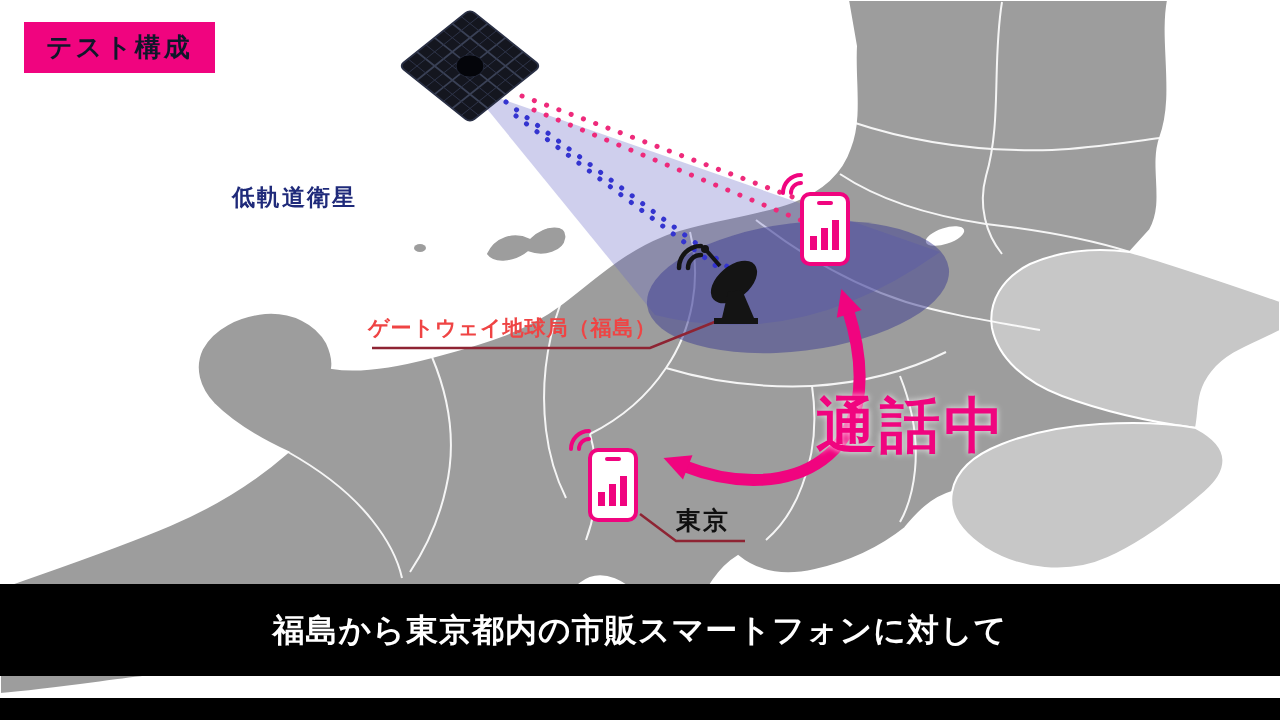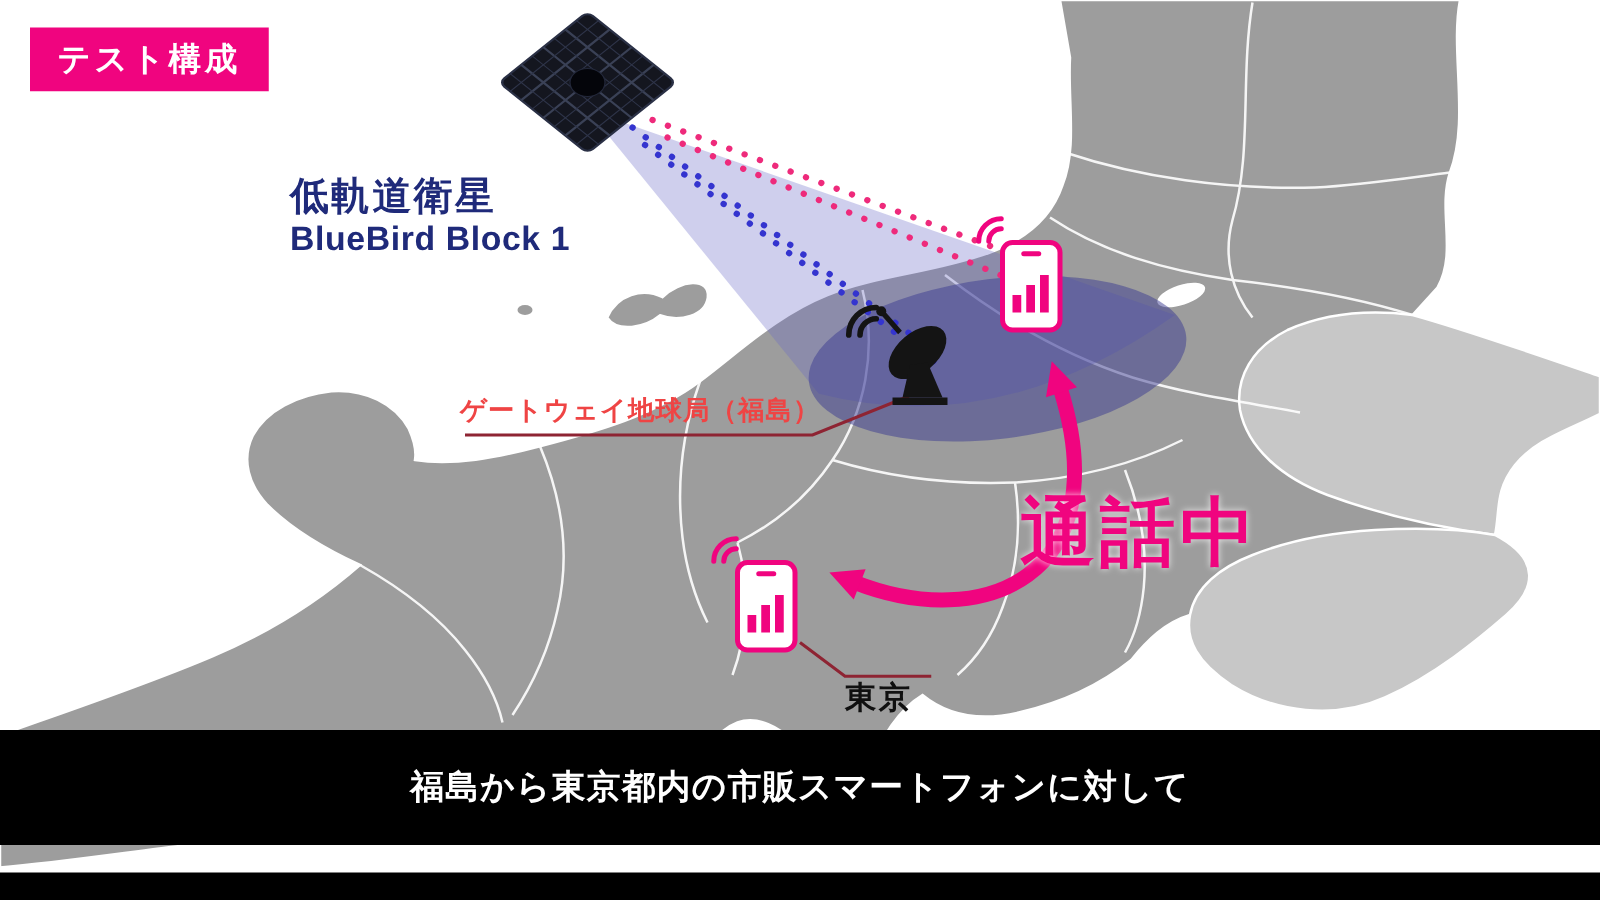--- a/index.html
+++ b/index.html
@@ -18,47 +18,47 @@
   }
   *{margin:0;padding:0;box-sizing:border-box;}
   body{background:#444;font-family:"Liberation Sans",sans-serif;}
   .stage{
     position:relative;width:1280px;height:720px;background:#ffffff;
     overflow:hidden;font-family:"Liberation Sans",sans-serif;
   }
   svg.scene{position:absolute;left:0;top:0;}
   .badge{
     position:absolute;left:24px;top:22px;background:var(--accent-pink);
-    color:#ffffff;font-size:26px;font-weight:bold;padding:8px 22px;
+    color:#0f172a;font-size:26px;font-weight:bold;padding:8px 22px;
     letter-spacing:3px;z-index:5;
   }
   .sat-label{
     position:absolute;left:232px;top:138px;color:var(--navy);
     font-weight:bold;z-index:5;line-height:1.2;
   }
-  .sat-label .l1{font-size:31px;letter-spacing:2px;}
+  .sat-label .l1{font-size:23px;letter-spacing:2px;margin-top:46px;}
   .sat-label .l2{font-size:27px;letter-spacing:0.5px;}
   .gateway-label{
     position:absolute;left:368px;top:314px;font-size:21px;font-weight:bold;
     color:#ef4444;letter-spacing:1px;z-index:5;
   }
   .tokyo-label{
     position:absolute;left:676px;top:504px;font-size:25px;font-weight:bold;
-    color:#101010;letter-spacing:2px;z-index:5;margin-top:37px;
+    color:#101010;letter-spacing:2px;z-index:5;
   }
   .call-label{
     position:absolute;left:816px;top:386px;font-size:60px;font-weight:bold;
     color:var(--accent-pink);letter-spacing:4px;z-index:5;
     text-shadow:0 0 6px rgba(255,255,255,0.8);
   }
   .caption{
     position:absolute;left:0;top:584px;width:1280px;height:92px;
     background:var(--caption-bg);color:var(--caption-text);
     display:flex;flex-direction:column;align-items:center;justify-content:center;
-    font-size:27px;font-weight:bold;line-height:1.4;z-index:6;letter-spacing:1px;
+    font-size:32px;font-weight:bold;line-height:1.4;z-index:6;letter-spacing:1px;
   }
   .letterbox{
     position:absolute;left:0;top:698px;width:1280px;height:22px;
     background:#000;z-index:6;
   }
 </style>
 </head>
 <body>
 
 <div class="stage">
@@ -173,21 +173,20 @@
       <path fill="none" stroke="#2e3449" stroke-width="1" d="M -50,-37.5 H 50 M -50,-12.5 H 50 M -50,12.5 H 50 M -50,37.5 H 50
                M -37.5,-50 V 50 M -12.5,-50 V 50 M 12.5,-50 V 50 M 37.5,-50 V 50"></path>
       <circle cx="0" cy="0" r="14" fill="#04050a" stroke="#23283a" stroke-width="1"></circle>
     </g>
   </svg>
 
   <div class="badge">テスト構成</div>
 
   <div class="sat-label">
     <div class="l1">低軌道衛星</div>
-    <div class="l2">BlueBird Block 1</div>
   </div>
 
   <div class="gateway-label">ゲートウェイ地球局（福島）</div>
 
   <div class="tokyo-label">東京</div>
 
   <div class="call-label">通話中</div>
 
   <div class="caption">
     <div>福島から東京都内の市販スマートフォンに対して</div>

